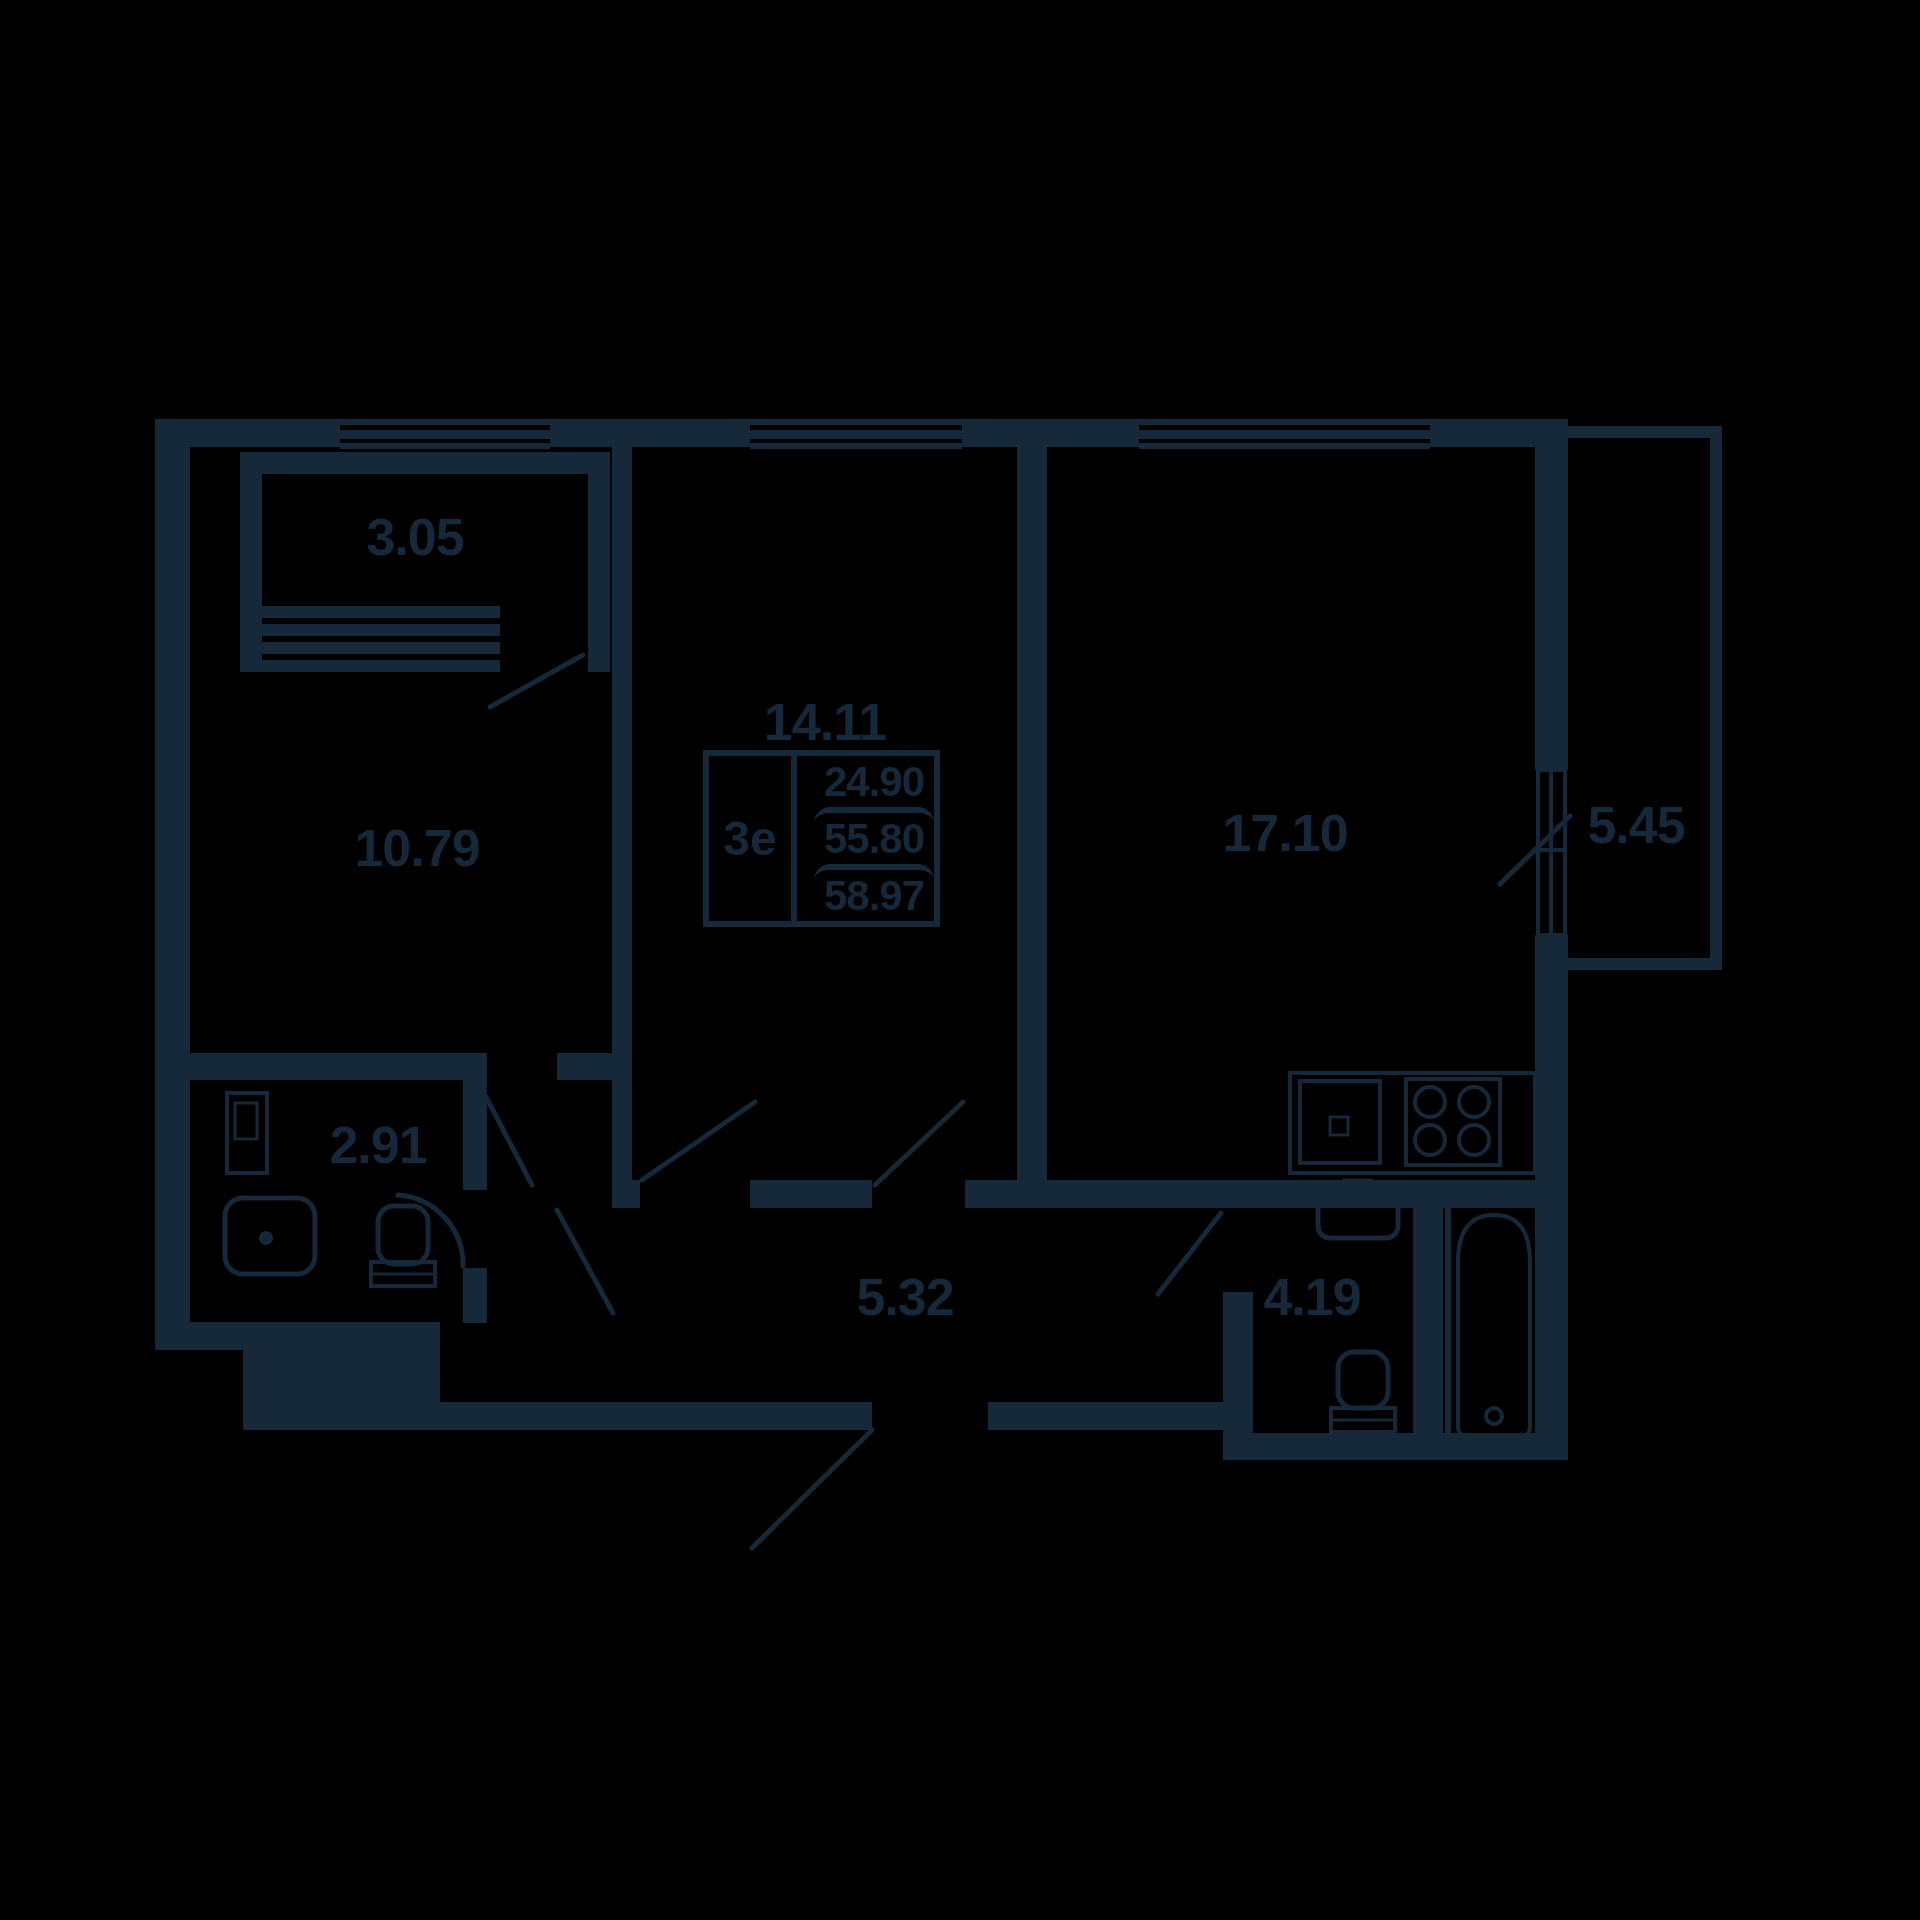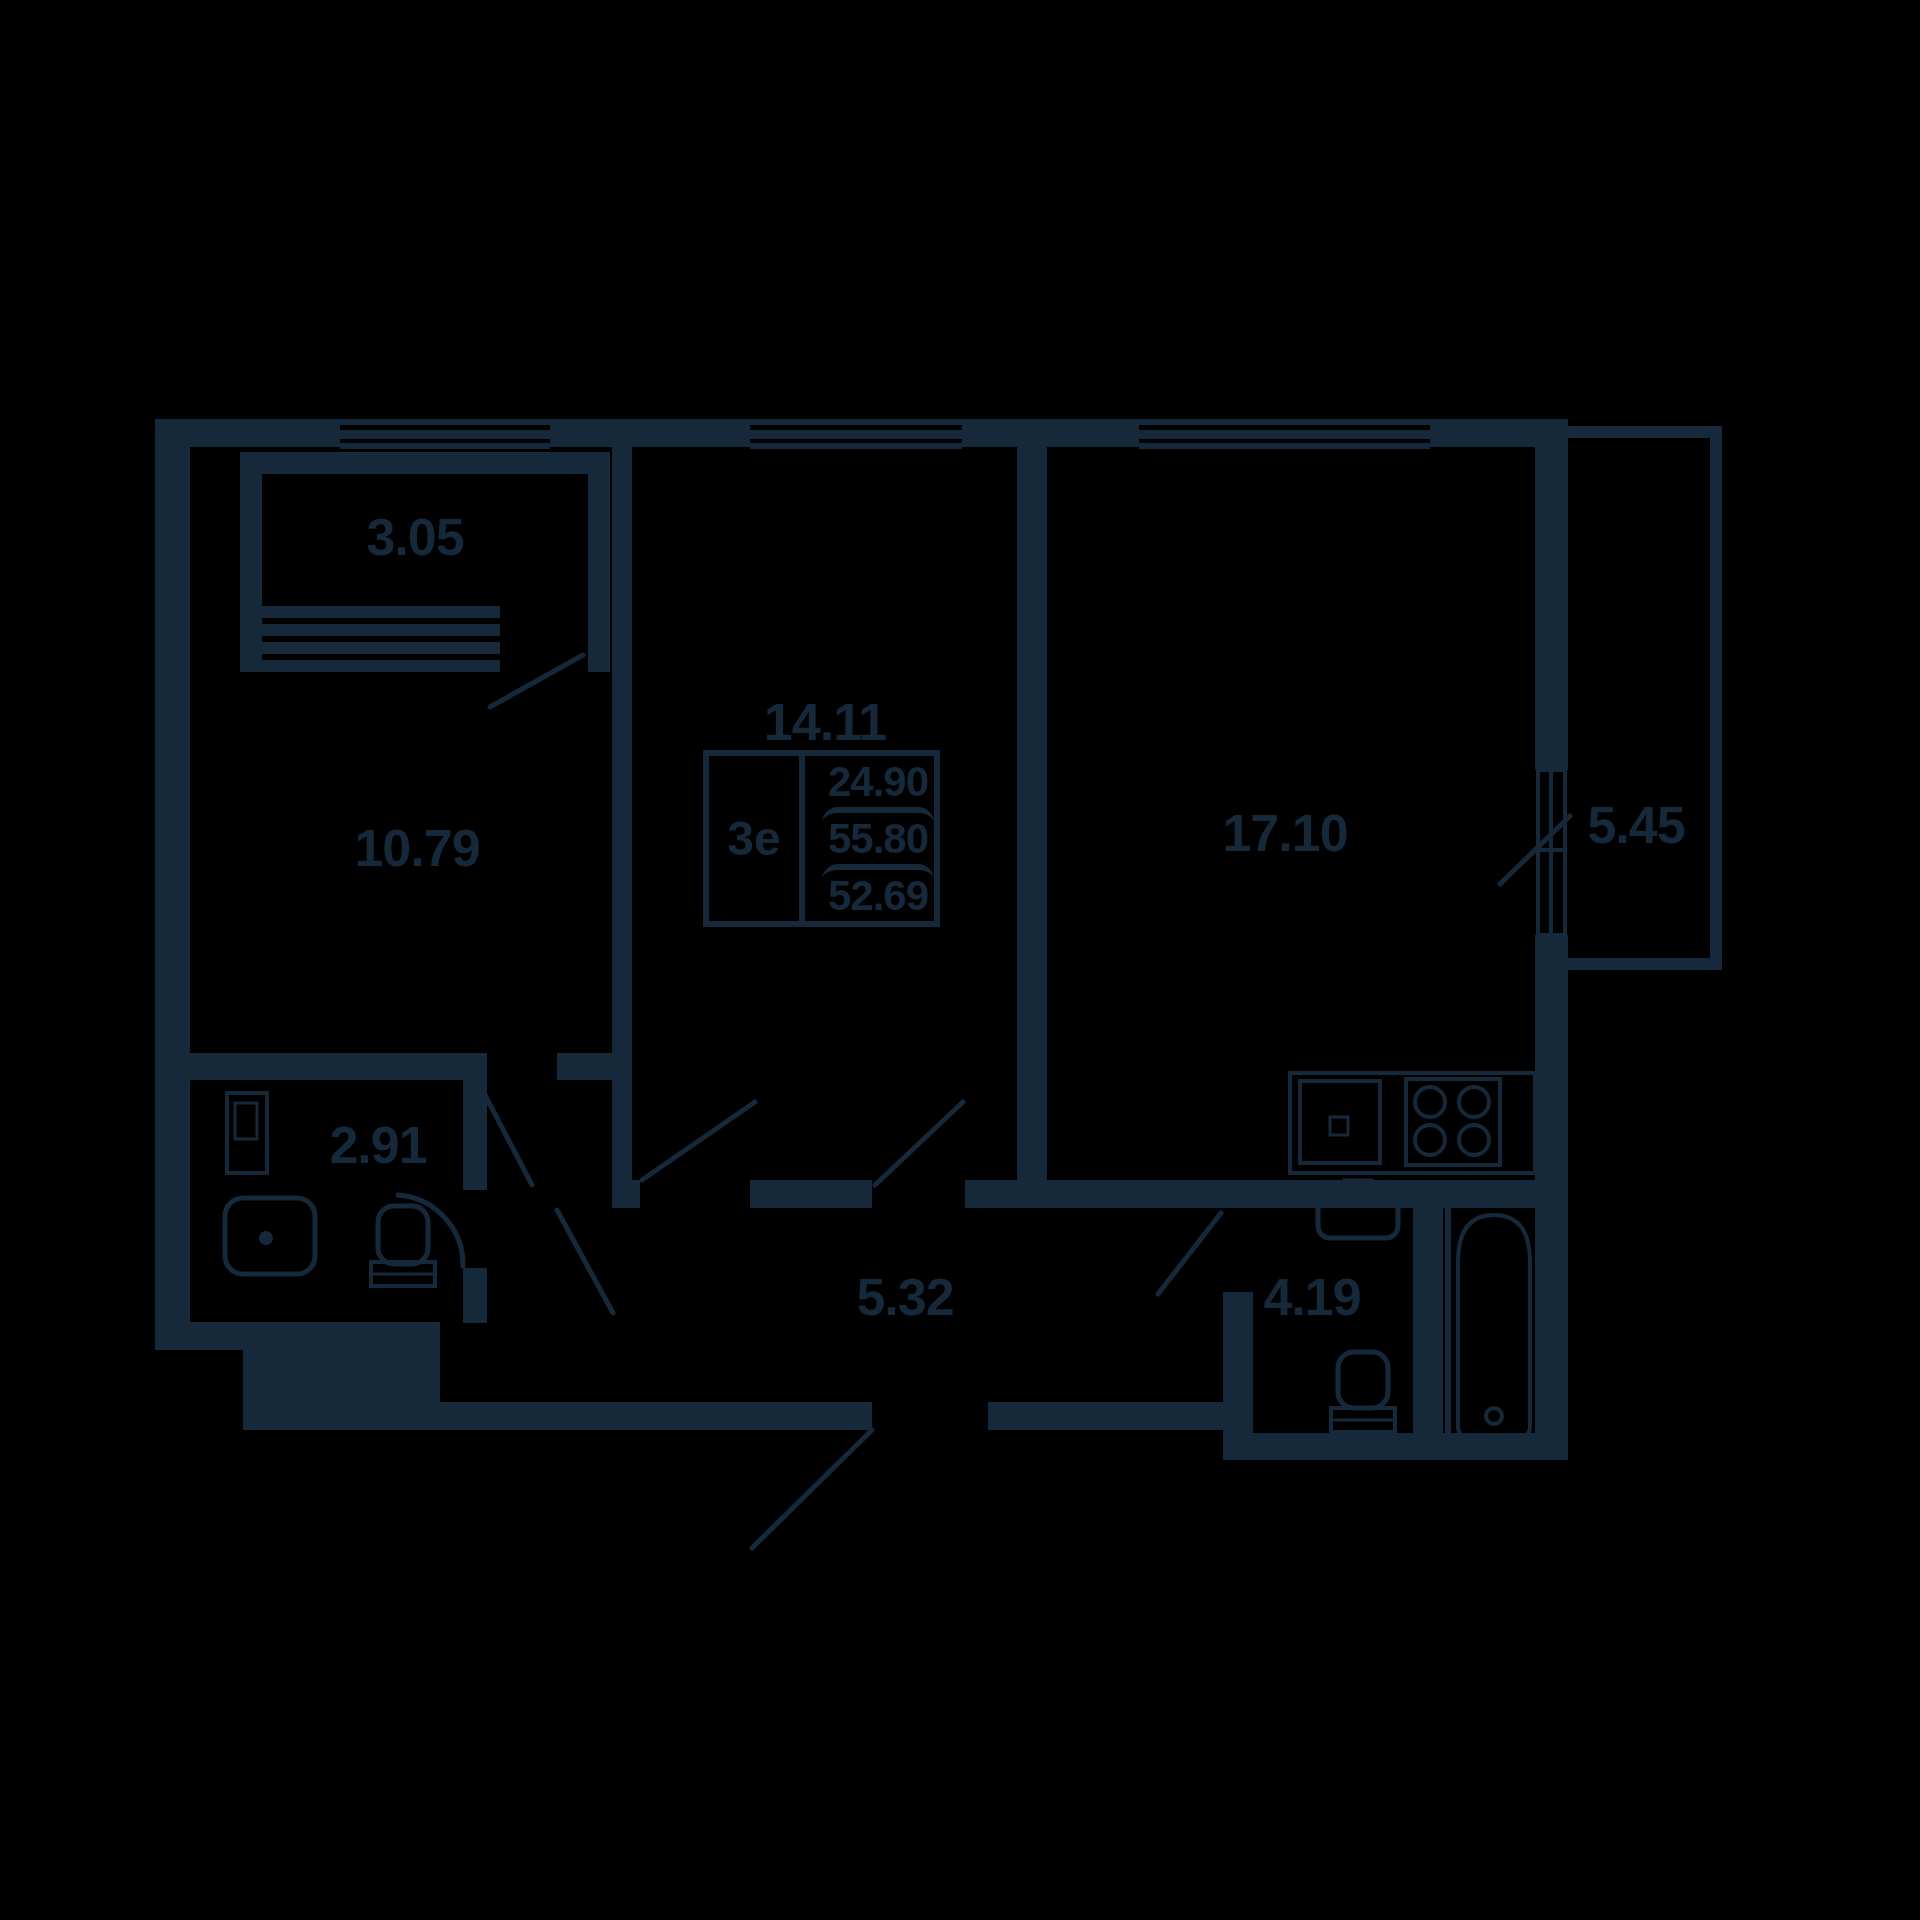--- a/index.html
+++ b/index.html
@@ -18,21 +18,21 @@
     position:absolute;transform:translate(-50%,-50%);
     font:700 52px "Liberation Sans", sans-serif;
     color:var(--ink);white-space:nowrap;letter-spacing:-1px;
   }
   
   .area-table{
     position:absolute;left:703px;top:750px;width:237px;height:177px;
     border:6px solid var(--ink);display:flex;color:var(--ink);
   }
   .area-table .type-col{
-    width:96px;border-right:6px solid var(--ink);
+    width:88px;border-right:6px solid var(--ink);
     display:flex;align-items:center;justify-content:center;
     font:700 48px "Liberation Sans", sans-serif;
   }
   .area-table .vals-col{flex:1;display:flex;flex-direction:column;}
   .area-table .vals-col .cell{
     flex:1;display:flex;align-items:center;justify-content:center;
     font:700 42px "Liberation Sans", sans-serif;letter-spacing:-1px;margin-left:17px;
   }
   .area-table .vals-col .cell + .cell{border-top:6px solid var(--ink);border-radius:16px;}
 </style>
@@ -188,17 +188,17 @@
   <span class="lbl" style="left:1285px;top:833px">17.10</span>
   <span class="lbl" style="left:1636px;top:825px">5.45</span>
   <span class="lbl" style="left:905px;top:1297px">5.32</span>
   <span class="lbl" style="left:1312px;top:1297px">4.19</span>
 
   <div class="area-table">
     <div class="type-col">3е</div>
     <div class="vals-col">
       <div class="cell">24.90</div>
       <div class="cell">55.80</div>
-      <div class="cell">52.69</div>
+      <div class="cell">58.97</div>
     </div>
   </div>
 
 </div>
 
 </body></html>

